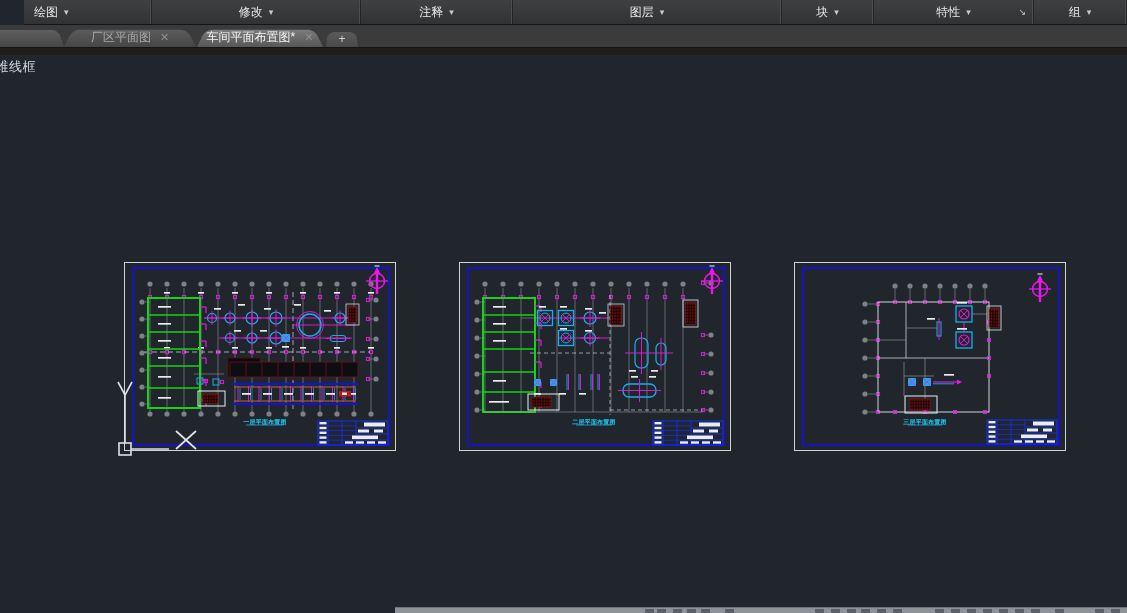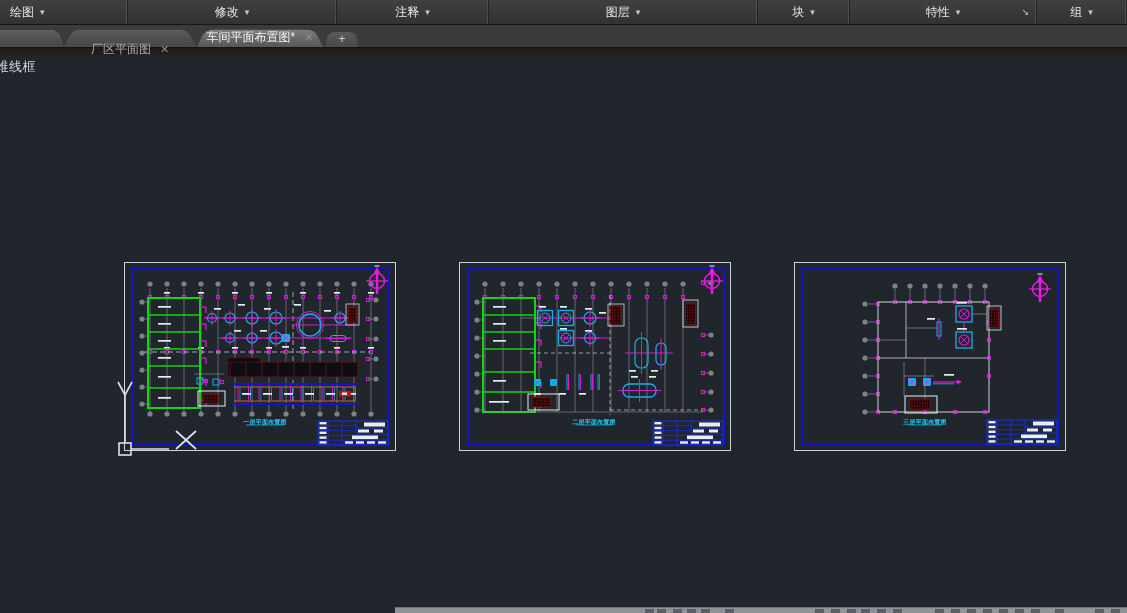--- a/index.html
+++ b/index.html
@@ -2,40 +2,40 @@
 <html><head>
 <meta charset="utf-8">
 <style>
   * { margin:0; padding:0; box-sizing:border-box; }
   html,body { width:1127px; height:613px; overflow:hidden; background:#21262d;
               font-family:"Liberation Sans", sans-serif; }
   #app { width:1127px; height:613px; display:flex; flex-direction:column; }
 
   
   .ribbon { height:25px; display:flex; background:linear-gradient(#3e4042,#303234);
-            border-bottom:1px solid #151515; flex:none; }
+            border-bottom:1px solid #151515; flex:none;margin-left:24px; }
   .panel { position:relative; display:flex; align-items:center; justify-content:center;
            color:#e8e8e8; font-size:12px; border-right:1px solid #232425;
            box-shadow:inset -1px 0 0 #4b4d4f; white-space:nowrap; }
   .panel.first { justify-content:flex-start; padding-left:10px; }
   .panel .caret { color:#c9c9c9; font-size:9px; margin-left:6px; }
   .launcher { position:absolute; right:7px; top:8px; color:#c9c9c9; font-size:9px; line-height:9px; }
 
   
   .tabbar { height:22px; background:#3b3b3b; position:relative; flex:none; }
   .tab { position:absolute; bottom:0; height:20px; }
   .tab::before { content:''; position:absolute; inset:0; border-radius:8px 8px 0 0;
                  transform:perspective(9px) rotateX(4deg); transform-origin:bottom; }
   .tab .lab { position:relative; display:flex; align-items:center; justify-content:center;
               height:100%; font-size:12px; gap:9px; padding:0 6px; }
   .tab-stub { left:-26px; width:90px; }
   .tab-stub::before { background:linear-gradient(#606060,#474747); }
   .tab-inactive { left:64px; width:132px; }
   .tab-inactive::before { background:linear-gradient(#5d5d5d,#464646); }
-  .tab-inactive .lab { color:#a8a8a8;margin-top:12px; }
+  .tab-inactive .lab { color:#a8a8a8; }
   .tab-active { left:197px; width:126px; }
   .tab-active::before { background:linear-gradient(#7d7d7d,#575757); }
   .tab-active .lab { color:#f4f4f4; }
   .tab-close { font-size:11px; color:#8f8f8f; }
   .tab-plus { left:326px; width:32px; height:17px; }
   .tab-plus::before { background:linear-gradient(#5a5a5a,#4a4a4a); }
   .tab-plus .lab { color:#cfcfcf; font-size:12px; }
   .subbar { height:8px; background:#211d1b; border-top:1px solid #161311; flex:none; }
 
   
@@ -68,21 +68,21 @@
       <span class="caret">▾</span>
     </div>
     <div class="panel" style="width:269px">
       <span>图层</span>
       <span class="caret">▾</span>
     </div>
     <div class="panel" style="width:92px">
       <span>块</span>
       <span class="caret">▾</span>
     </div>
-    <div class="panel" style="width:187px">
+    <div class="panel" style="width:160px">
       <span>特性</span>
       <span class="caret">▾</span>
       <span class="launcher">↘</span>
     </div>
     <div class="panel" style="flex:1">
       <span>组</span>
       <span class="caret">▾</span>
     </div>
   </div>
 

